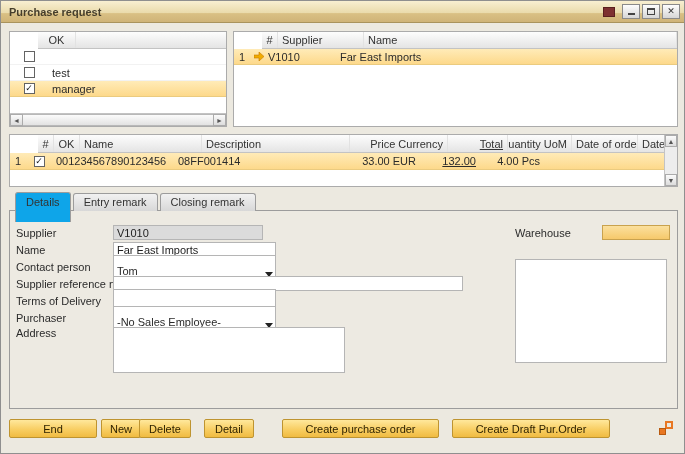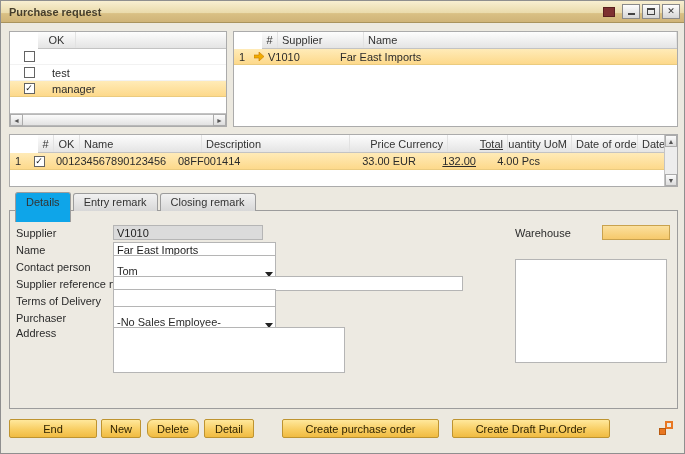--- a/index.html
+++ b/index.html
@@ -94,21 +94,21 @@
     border:1px solid #C9A24E; background:linear-gradient(#FBE09E,#F6C96B); outline:none; font-size:11px; padding:0 3px; }
   .addr-label { position:absolute; left:505px; top:47px; }
   .addr-box { position:absolute; left:505px; top:48px; width:152px; height:104px; }
 
   
   .btn { position:absolute; top:418px; height:19px; border:1px solid #BE9430; border-radius:2px;
     background:linear-gradient(#FFE89C 0%, #F8CE63 55%, #F0BB42 100%); font-size:11px; color:#2F2300;
     display:flex; align-items:center; justify-content:center; padding:0 6px; cursor:default; white-space:nowrap; }
   .btn-end    { left:8px;   width:88px; }
   .btn-new    { left:100px; width:40px; }
-  .btn-delete { left:146px; width:52px;border-radius:6px; }
+  .btn-delete { left:138px; width:52px; }
   .btn-detail { left:203px; width:50px; }
   .btn-create-po    { left:281px; width:157px; }
   .btn-create-draft { left:451px; width:158px; }
 
   .resize-grip { position:absolute; left:658px; top:420px; width:14px; height:14px; }
   .resize-grip .sq1 { position:absolute; right:0; top:0; width:8px; height:8px; border:2px solid #E87722; }
   .resize-grip .sq2 { position:absolute; left:0; bottom:0; width:7px; height:7px; background:#E87722; border:1px solid #B85A10; }
 </style>
 </head>
 <body>

